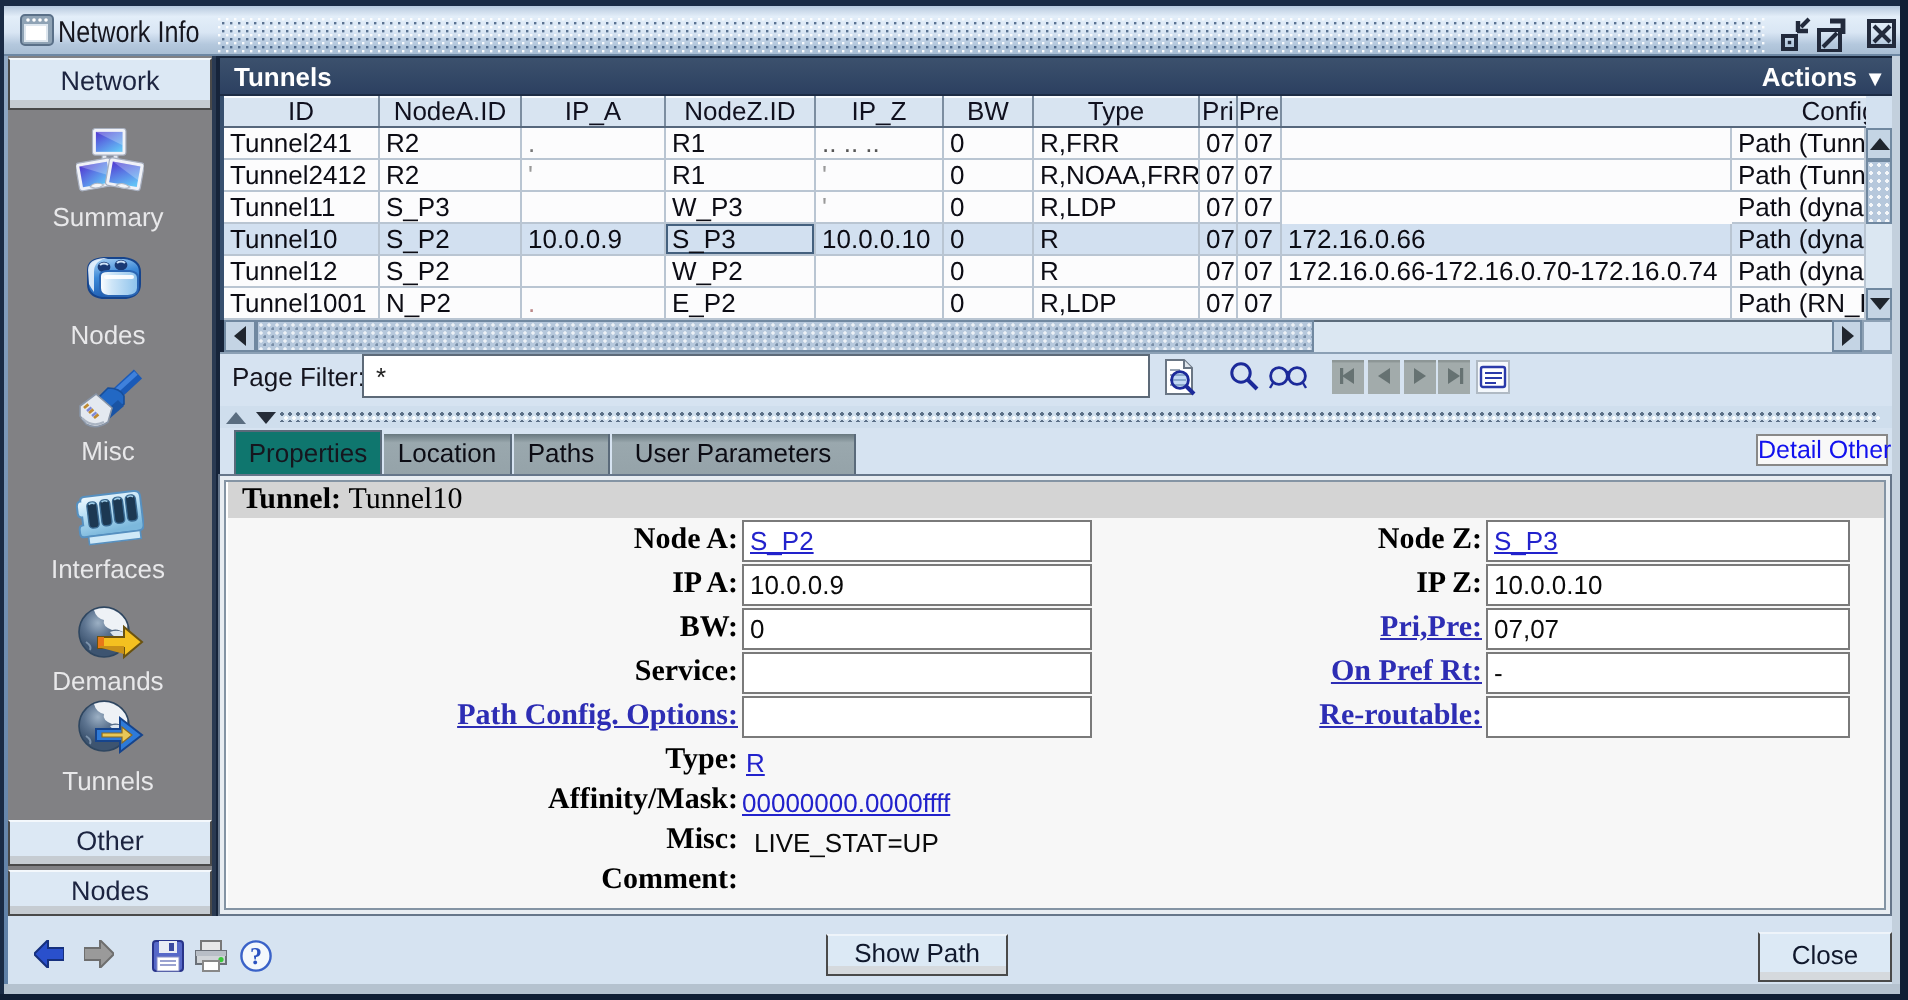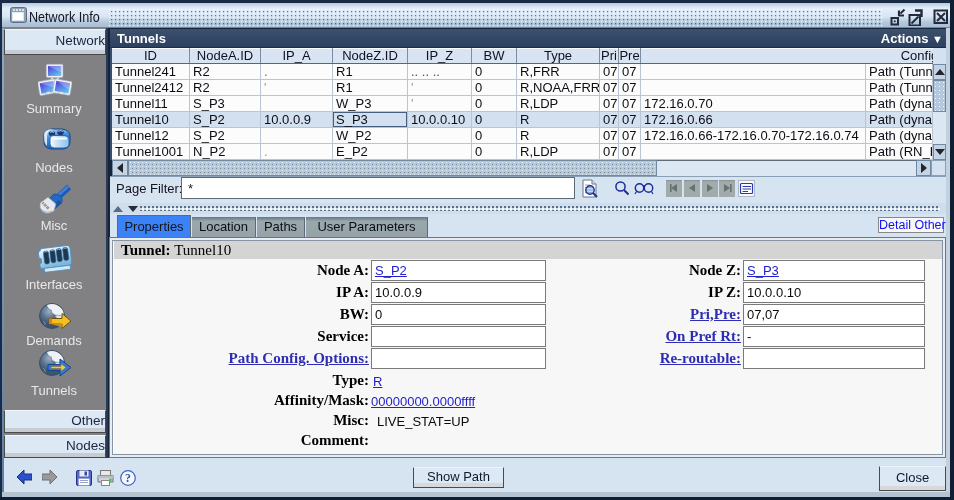--- a/index.html
+++ b/index.html
@@ -15,21 +15,21 @@
 #fleft{left:0;top:0;width:2px;height:500px;background:#1a2b45}
 #fleft2{left:2px;top:28px;width:2px;height:466px;background:#5e7fa6;background:linear-gradient(#90a8c4,#5e7fa6)}
 #fright{left:950px;top:0;width:4px;height:500px;background:#101e34}
 #fright2{left:946px;top:28px;width:4px;height:464px;background:#c3d0dd}
 #fbot{left:0;top:497px;width:954px;height:3px;background:#101e34}
 #fbot2{left:2px;top:492px;width:948px;height:5px;background:#b5c2cf}
 #ftop{left:0;top:0;width:954px;height:3px;background:#1a2b45}
 
 #sidebar{left:4px;top:28px;width:104px;height:432px;background:#818184;border-right:2px solid #2a3a52}
 .sbtn{left:4px;width:102px;background:#dce8f4;border:1px solid #4a4a4a;border-top-color:#f4f8fc;
- color:#1c2440;text-align:right;font-size:13.5px;line-height:20px}
+ color:#1c2440;text-align:center;font-size:13.5px;line-height:20px}
 .sbtn .low{position:absolute;left:0;bottom:0;width:100%;height:4px;background:#c6ccd2}
 #btnNetwork{top:29px;height:26px;line-height:22px}
 #btnOther{top:410px;height:23px}
 #btnNodes{top:435px;height:23px}
 .slab{width:104px;left:2px;text-align:center;font-size:13px;color:#e8e8ea}
 
 #tunnelsbar{left:110px;top:29px;width:836px;height:19px;background:linear-gradient(#3c516d,#2b3f60);box-shadow:inset 0 -1px 0 #1d2c45;
  color:#fff;font-size:13px;font-weight:bold;line-height:19px;padding-left:7px}
 #actions{position:absolute;right:3px;top:0;font-weight:bold;font-size:13px}
 
@@ -51,21 +51,21 @@
 #pffield{left:181px;top:177px;width:394px;height:22px;background:#fff;border:1px solid #5d6a78}
 
 #pfstar{position:absolute;left:6px;top:3px;font-size:13px;color:#222}
 #pagecount{left:756px;top:183px;width:186px;font-size:12px;color:#101828;text-align:right}
 
 #divider{left:110px;top:203px;width:836px;height:11px;background:#cfdeed}
 #divdots{left:140px;top:206px;width:800px;height:5px;background-image:radial-gradient(circle at 1px 1px,rgba(80,100,125,0.9) 0 0.8px,rgba(0,0,0,0) 1px),radial-gradient(circle at 3px 3px,rgba(255,255,255,0.9) 0 0.8px,rgba(0,0,0,0) 1px);background-size:4px 4px}
 
 #tabsrow{left:110px;top:214px;width:836px;height:23px;background:#d6e3f1}
 .tab{position:absolute;font-size:13px;text-align:center;color:#16161e}
-#tabProps{left:7px;top:1px;width:74px;height:22px;background:#3b82f6;border:1px solid #5a6a7a;border-bottom:none;line-height:21px}
+#tabProps{left:7px;top:1px;width:74px;height:22px;background:#0f766e;border:1px solid #5a6a7a;border-bottom:none;line-height:21px}
 .gtab{top:3px;height:20px;background:linear-gradient(#68787f,#9aa8ae 22%,#95a3a9);color:#0c0c14;border-right:1px solid #5a6a7a;line-height:20px}
 #tabLoc{left:82px;width:64px}
 #tabPaths{left:147px;width:48px}
 #tabUser{left:196px;width:122px}
 #detailview{left:878px;top:217px;width:66px;height:16px;background:#f8f8f8;border:1px solid #888;color:#1111ee;font-size:12.5px;text-align:center;line-height:14px;white-space:nowrap}
 
 #panel{left:109px;top:237px;width:837px;height:221px;background:#e8edf2;border:1px solid #66768a}
 #panel2{left:112px;top:240px;width:831px;height:215px;background:#f7f7f7;border:1px solid #8494a4;box-shadow:inset 1px 1px 0 #fff}
 #tunbar{left:114px;top:241px;width:828px;height:18px;background:#d4d4d4;font-family:"Liberation Serif",serif;font-size:15px;color:#000;line-height:18px;padding-left:7px}
 .flabel{position:absolute;font-family:"Liberation Serif",serif;font-weight:bold;font-size:15px;color:#000;text-align:right}
@@ -293,21 +293,20 @@
       <div class="abs row" style="top:96px">
         <div class="c" style="left:0px;width:78px;">Tunnel11</div>
         <div class="c" style="left:78px;width:71px;">S_P3</div>
         <div class="c" style="left:149px;width:72px;"></div>
         <div class="c" style="left:221px;width:75px;">W_P3</div>
         <div class="c" style="left:296px;width:64px;"><span style="color:#999">'</span></div>
         <div class="c" style="left:360px;width:45px;">0</div>
         <div class="c" style="left:405px;width:83px;">R,LDP</div>
         <div class="c" style="left:488px;width:19px;">07</div>
         <div class="c" style="left:507px;width:22px;">07</div>
-        <div class="c" style="left:529px;width:225px;">172.16.0.70</div>
         <div class="c" style="left:754px;width:67px;">Path (dynam</div>
       </div>
       <div class="abs row sel" style="top:112px">
         <div class="c" style="left:0px;width:78px;">Tunnel10</div>
         <div class="c" style="left:78px;width:71px;">S_P2</div>
         <div class="c" style="left:149px;width:72px;">10.0.0.9</div>
         <div class="c" style="left:221px;width:75px;box-shadow:inset 0 0 0 1px #44607e;">S_P3</div>
         <div class="c" style="left:296px;width:64px;">10.0.0.10</div>
         <div class="c" style="left:360px;width:45px;">0</div>
         <div class="c" style="left:405px;width:83px;">R</div>

